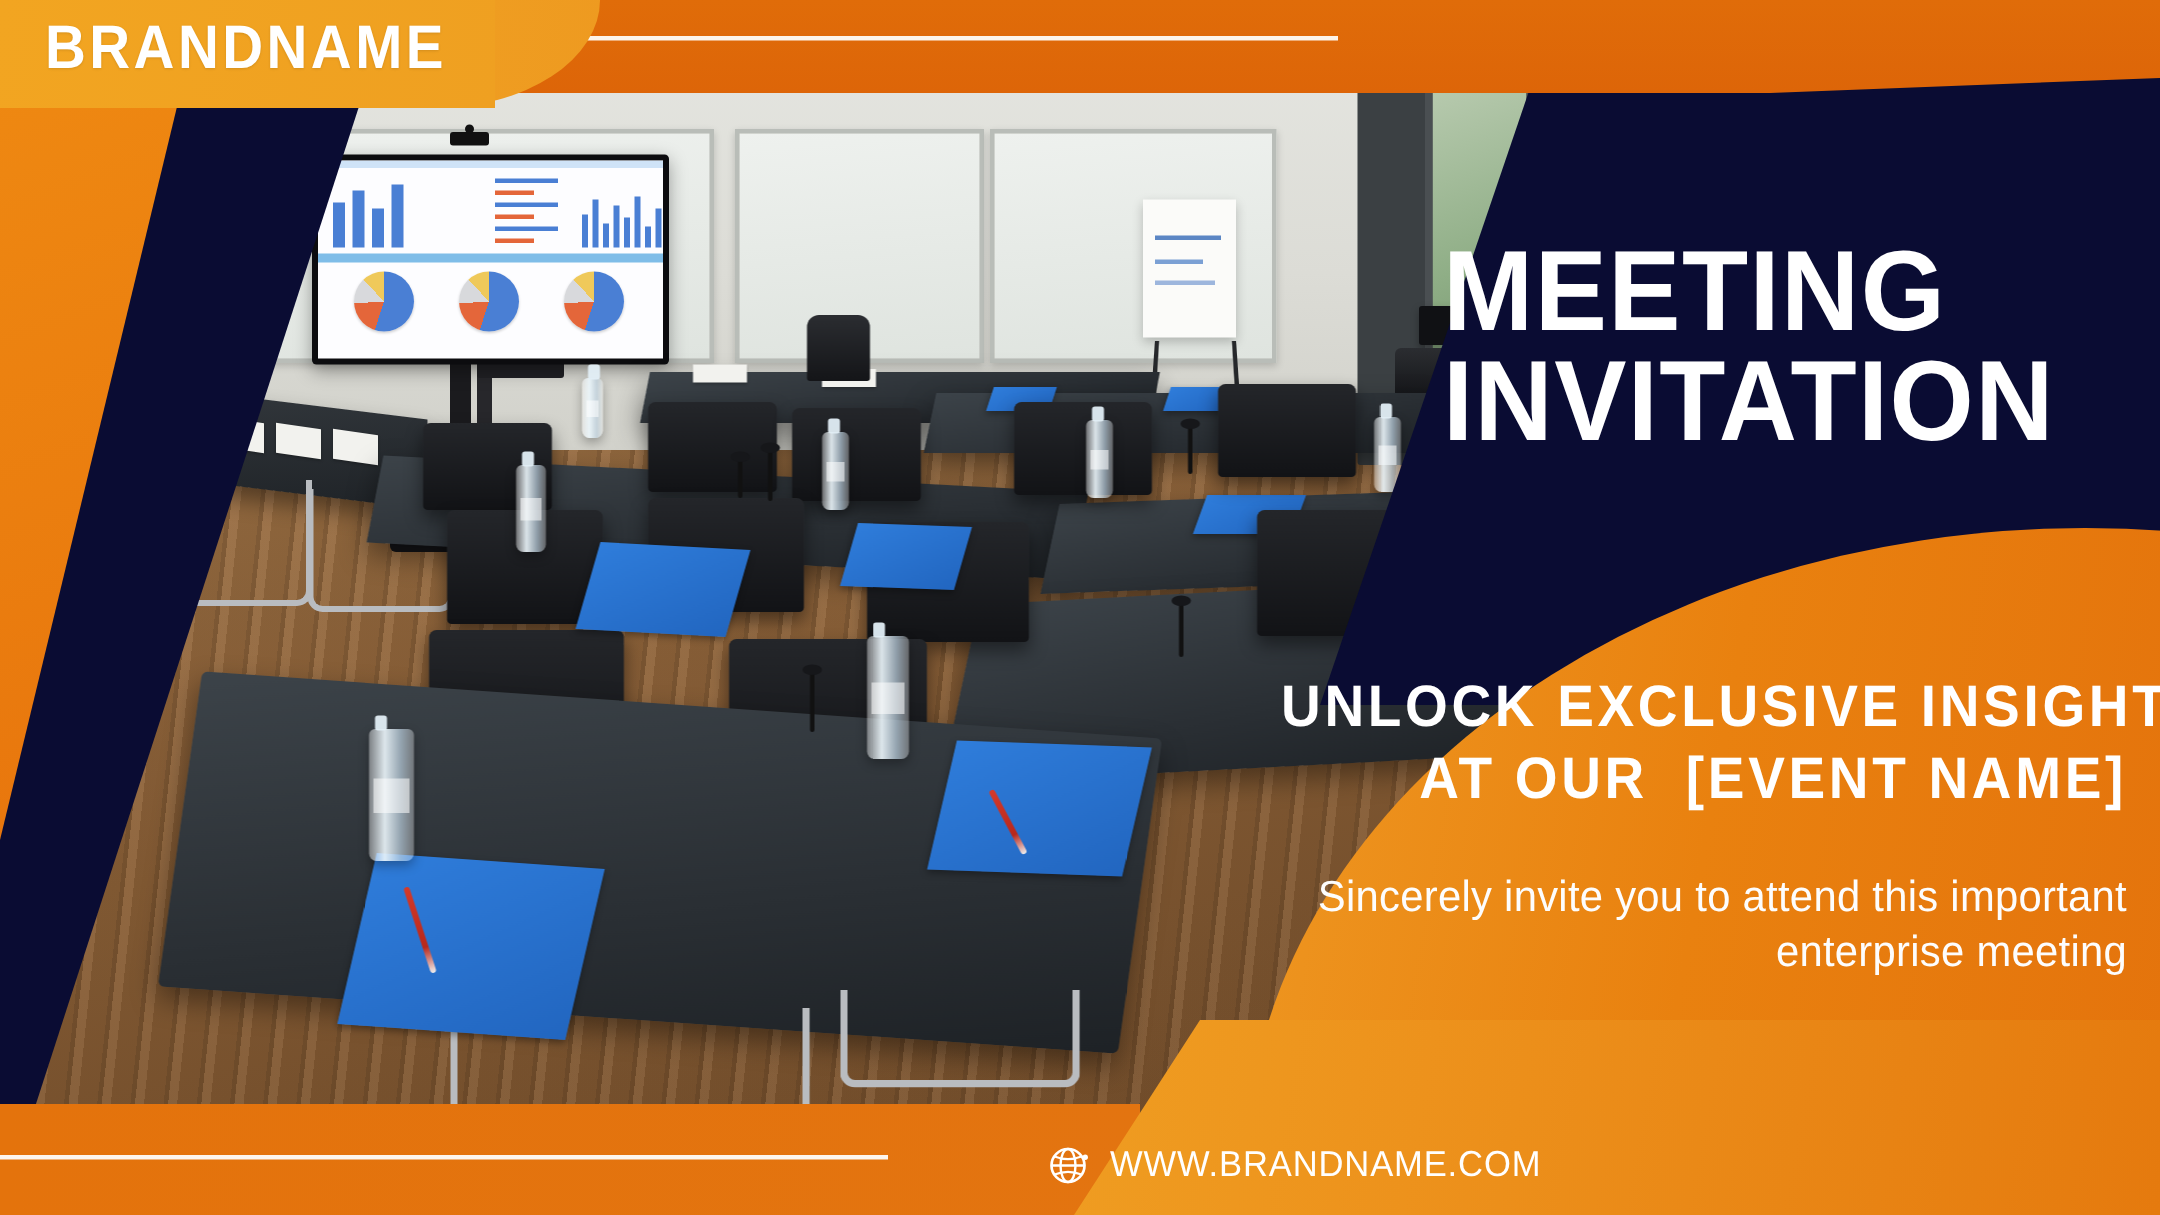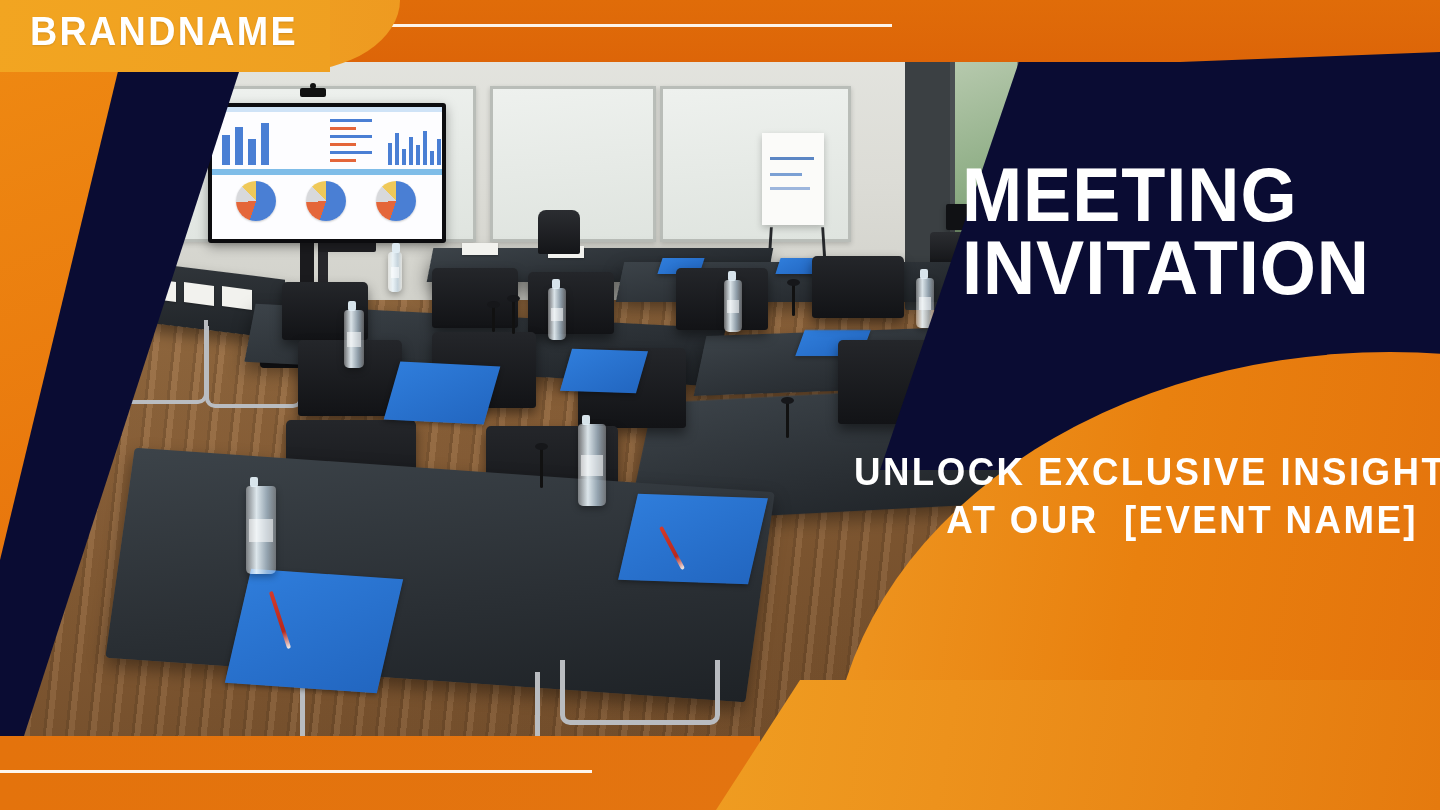--- a/index.html
+++ b/index.html
@@ -569,16 +569,33 @@
   <div class="title-block">
     <span class="title-line">MEETING</span>
     <span class="title-line">INVITATION</span>
   </div>
 
   <div class="headline-block">
     <span class="headline-line">UNLOCK EXCLUSIVE INSIGHTS</span>
     <span class="headline-line">AT OUR  [EVENT NAME]</span>
   </div>
 
-
+  <div class="body-block">
+    <span class="body-line">Sincerely invite you to attend this important</span>
+    <span class="body-line">enterprise meeting</span>
+  </div>
+
+  <div class="contact web">
+    <span>
+      <svg class="icon-svg" width="30" height="30" viewBox="0 0 30 30">
+        <circle cx="14" cy="15" r="11" fill="none" stroke="#ffffff" stroke-width="1.8"></circle>
+        <ellipse cx="14" cy="15" rx="5" ry="11" fill="none" stroke="#ffffff" stroke-width="1.6"></ellipse>
+        <line x1="3" y1="15" x2="25" y2="15" stroke="#ffffff" stroke-width="1.6"></line>
+        <path d="M5 9 Q14 12.5 23 9" fill="none" stroke="#ffffff" stroke-width="1.4"></path>
+        <path d="M5 21 Q14 17.5 23 21" fill="none" stroke="#ffffff" stroke-width="1.4"></path>
+        <circle cx="25.5" cy="9.5" r="1.8" fill="#ffffff"></circle>
+      </svg>
+    </span>
+    <span class="contact-text">WWW.BRANDNAME.COM</span>
+  </div>
 
 
 </div>
 
 </body></html>

